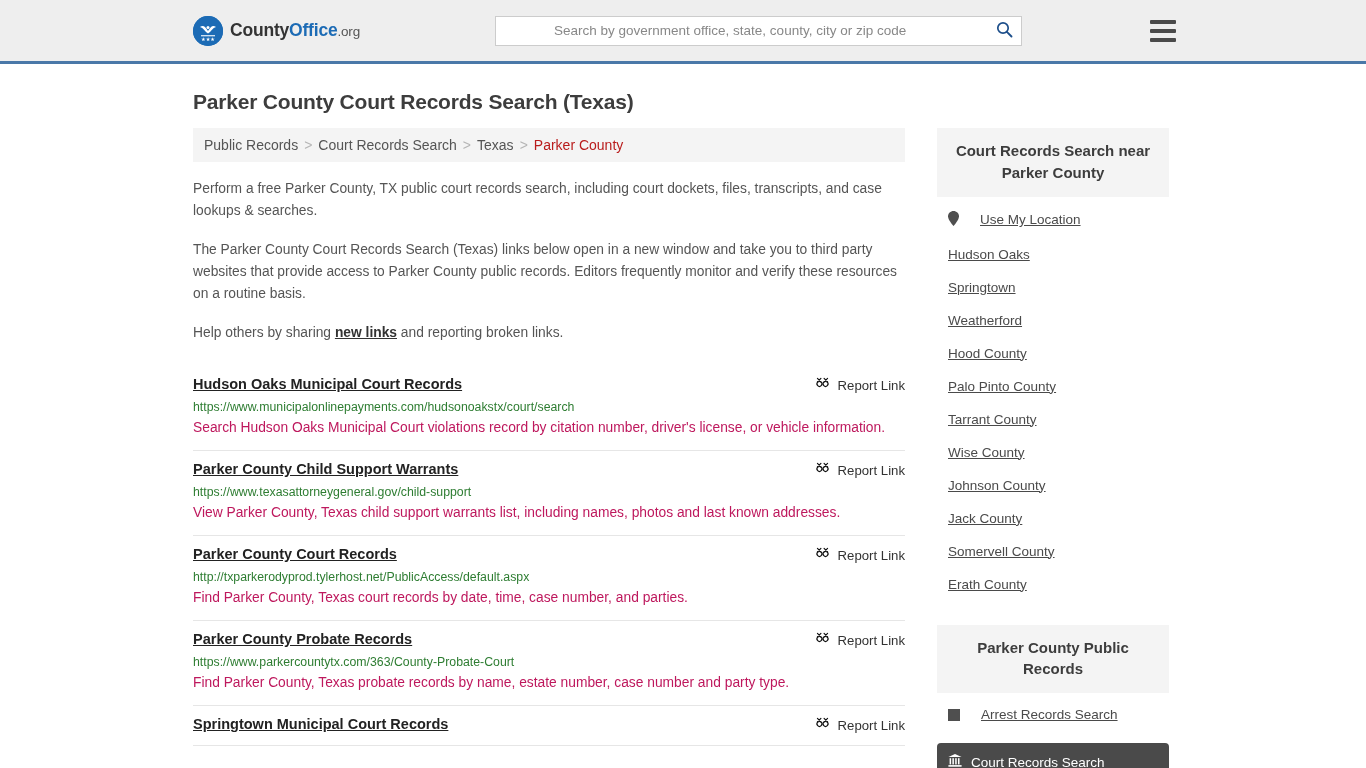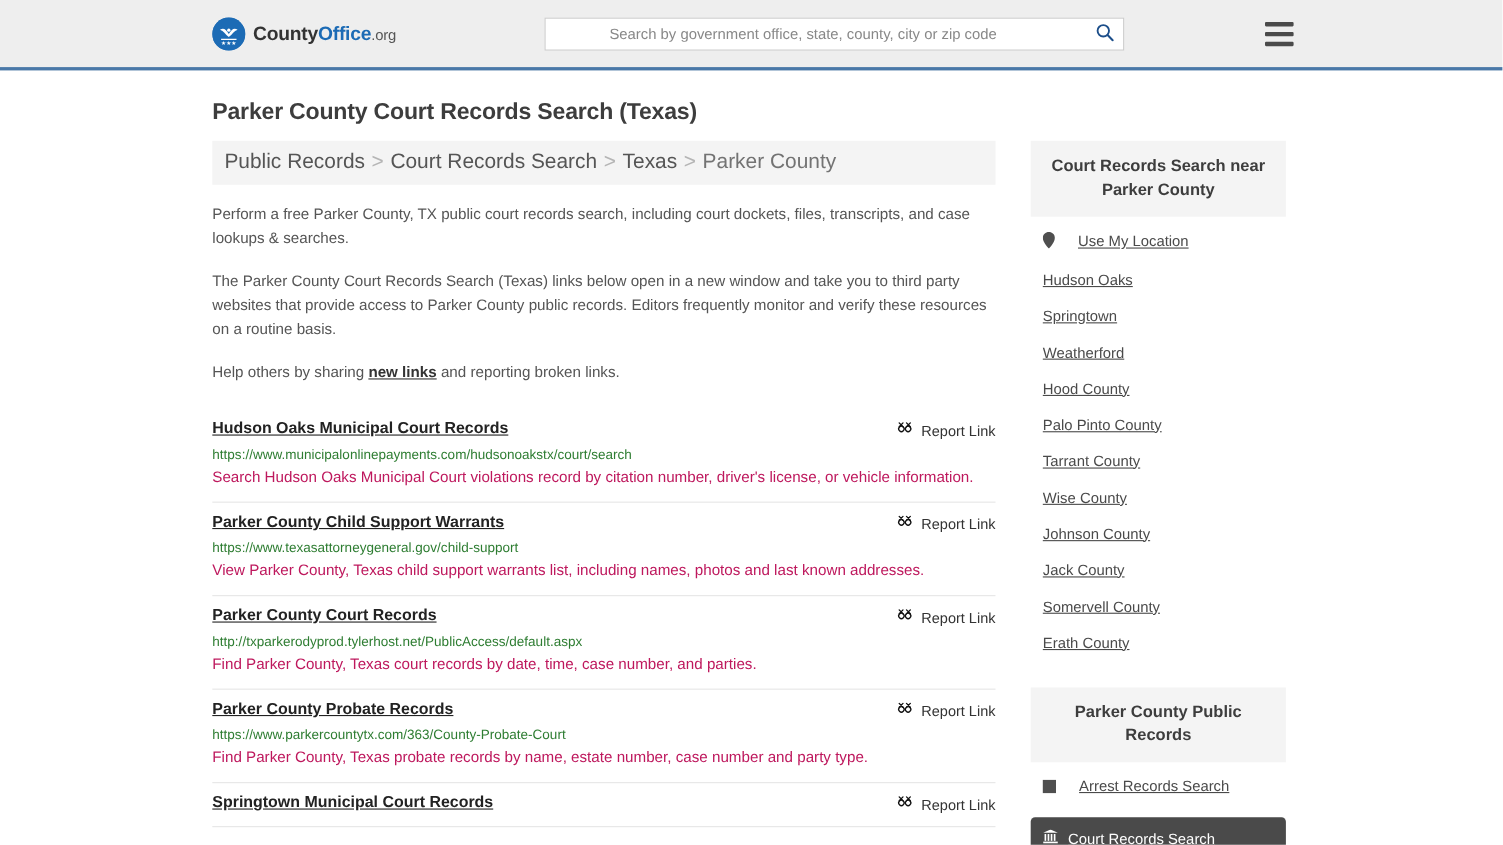--- a/index.html
+++ b/index.html
@@ -106,33 +106,33 @@
     letter-spacing: -0.2px;
   }
   .columns { display: flex; gap: 32px; align-items: flex-start; }
   .main-col { width: 712px; flex: none; }
   .side-col { width: 232px; flex: none; }
 
   
   .breadcrumb {
     background: #f4f4f4;
     padding: 9px 11px;
-    font-size: 19px;
+    font-size: 14px;
     color: #555555;
     display: flex;
     align-items: center;
     flex-wrap: wrap;
     gap: 0;
   }
   .breadcrumb a {
     color: #555555;
     text-decoration: none;
   }
   .breadcrumb .sep { color: #b5b5b5; margin: 0 6px; }
-  .breadcrumb .current { color: #737373; }
+  .breadcrumb .current { color: #b91c1c; }
 
   
   .intro p {
     font-size: 13.8px;
     line-height: 1.62;
     color: #555555;
     margin: 16px 0 0 0;
   }
   .intro a { color: #333333; text-decoration: underline; font-weight: bold;}
 

